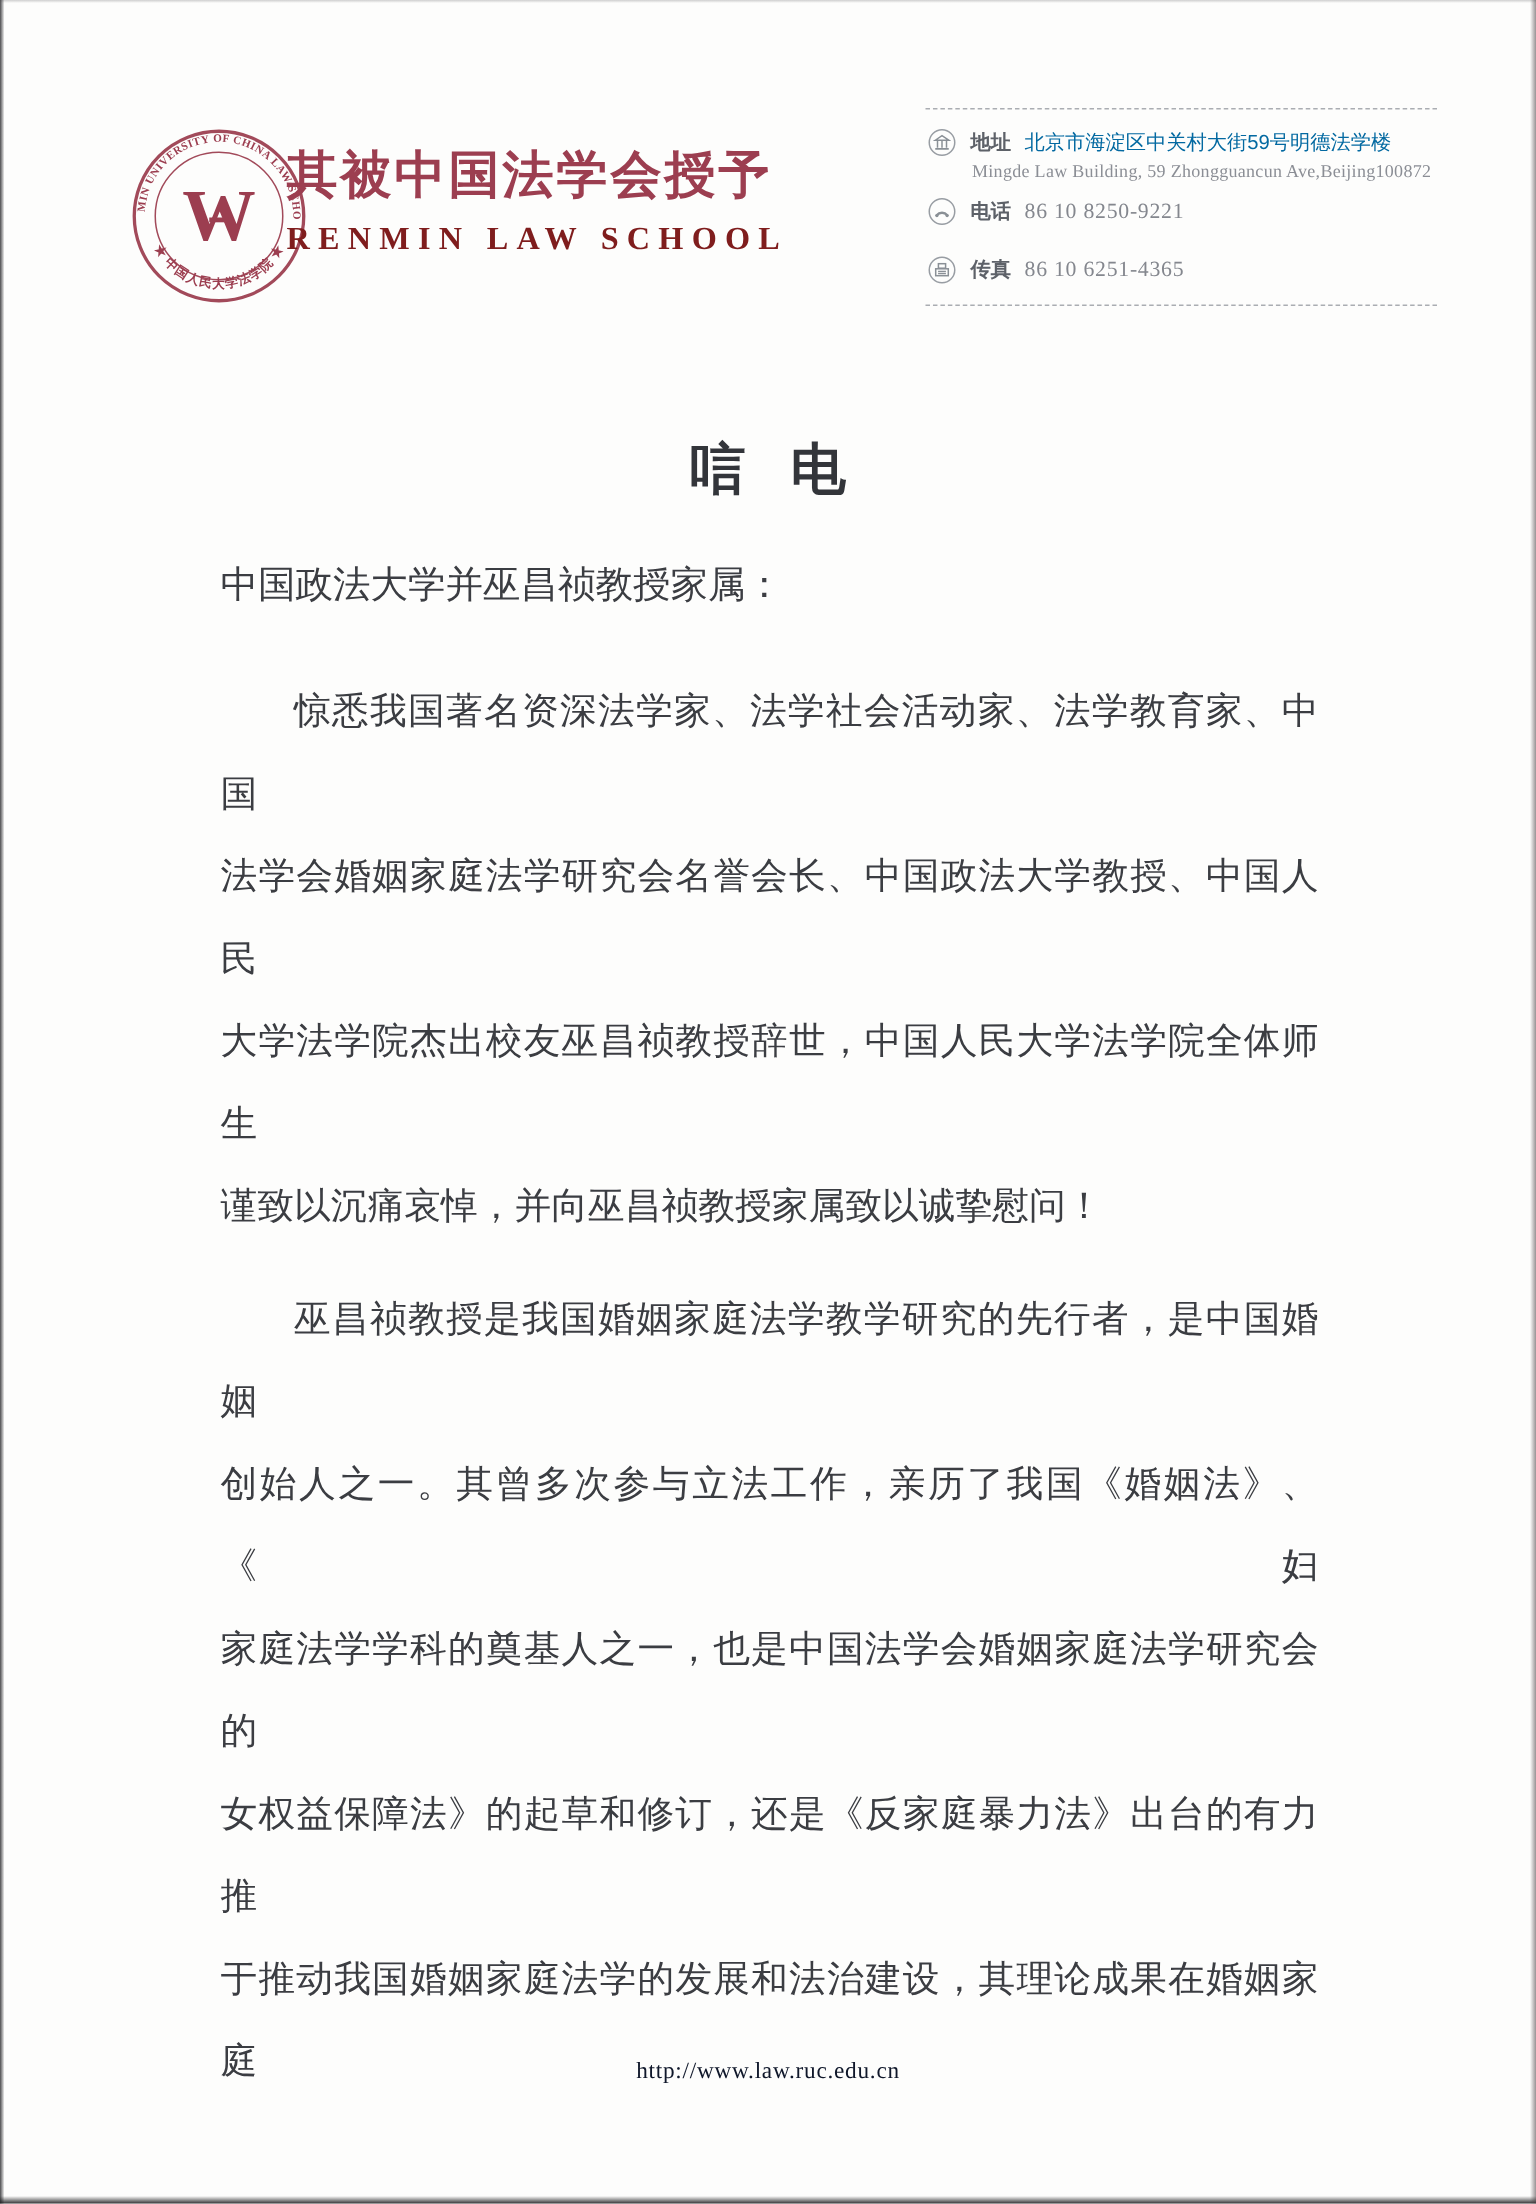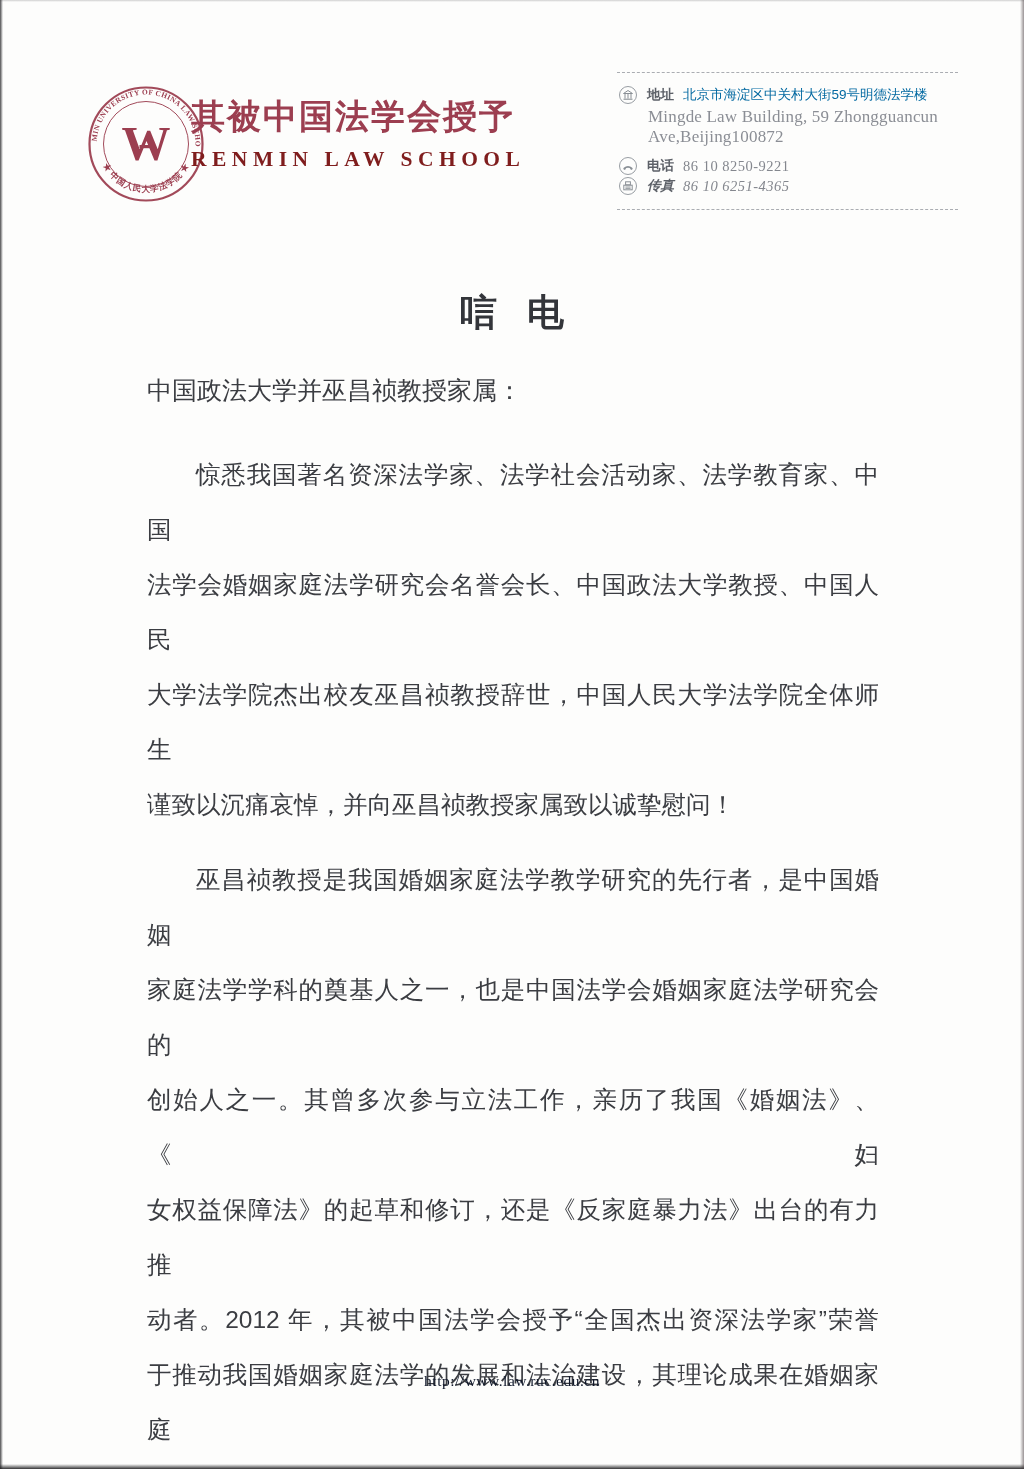--- a/index.html
+++ b/index.html
@@ -37,36 +37,36 @@
     color: #7f1d1d;
   }
 
   .contact {
     position: absolute; left: 617px; top: 72px; width: 341px;
     border-top: 1px dashed #aaadb2;
     border-bottom: 1px dashed #aaadb2;
     padding: 13px 0 14px 2px;
   }
   .c-row { display: flex; align-items: center; }
-  .c-row + .c-row { margin-top: 2px; font-style: italic; }
+  .c-row + .c-row { margin-top: 21px; }
   .c-icon {
     flex: 0 0 auto;
     width: 18px; height: 18px; border-radius: 50%;
     border: 1px solid #989da3;
     display: inline-flex; align-items: center; justify-content: center;
     margin-right: 10px;
   }
   .c-icon svg { display: block; }
   .c-label { font-size: 13.5px; font-weight: 700; color: #5d6168; margin-right: 9px; white-space: nowrap; }
   .c-value-cn { font-size: 13.5px; color: #0369a1; white-space: nowrap; }
   .c-value-num { font-family: "Liberation Serif", "DejaVu Serif", serif; font-size: 14.5px; color: #84878e; letter-spacing: 0.5px; }
   .c-sub {
     margin: 3px 0 10px 29px;
     font-family: "Liberation Serif", "DejaVu Serif", serif;
-    font-size: 17px; color: #8b8e95; letter-spacing: 0.2px;
+    font-size: 12px; color: #8b8e95; letter-spacing: 0.2px;
   }
 
   
   .doc-title {
     position: absolute; left: 0; top: 288px; width: 100%;
     display: flex; justify-content: center; gap: 30px;
     font-size: 37px; font-weight: 700; color: #33353a;
   }
   .letter-body {
     position: absolute; left: 147px; top: 363px; width: 732px;
@@ -171,24 +171,23 @@
   <main class="letter-body">
     <div class="salutation">中国政法大学并巫昌祯教授家属：</div>
     <div class="para">
         <div class="line">惊悉我国著名资深法学家、法学社会活动家、法学教育家、中国</div>
         <div class="line">法学会婚姻家庭法学研究会名誉会长、中国政法大学教授、中国人民</div>
         <div class="line">大学法学院杰出校友巫昌祯教授辞世，中国人民大学法学院全体师生</div>
         <div class="line">谨致以沉痛哀悼，并向巫昌祯教授家属致以诚挚慰问！</div>
       </div>
     <div class="para">
         <div class="line">巫昌祯教授是我国婚姻家庭法学教学研究的先行者，是中国婚姻</div>
+        <div class="line">创始人之一。其曾多次参与立法工作，亲历了我国《婚姻法》、《妇</div>
         <div class="line">家庭法学学科的奠基人之一，也是中国法学会婚姻家庭法学研究会的</div>
-        <div class="line">创始人之一。其曾多次参与立法工作，亲历了我国《婚姻法》、《妇</div>
         <div class="line">女权益保障法》的起草和修订，还是《反家庭暴力法》出台的有力推</div>
-        <div class="line">动者。2012 年，其被中国法学会授予“全国杰出资深法学家”荣誉</div>
         <div class="line">于推动我国婚姻家庭法学的发展和法治建设，其理论成果在婚姻家庭</div>
       </div>
   </main>
 
   <footer class="page-footer">
     <span class="site-url">http://www.law.ruc.edu.cn</span>
   </footer>
 
 </div>
 

